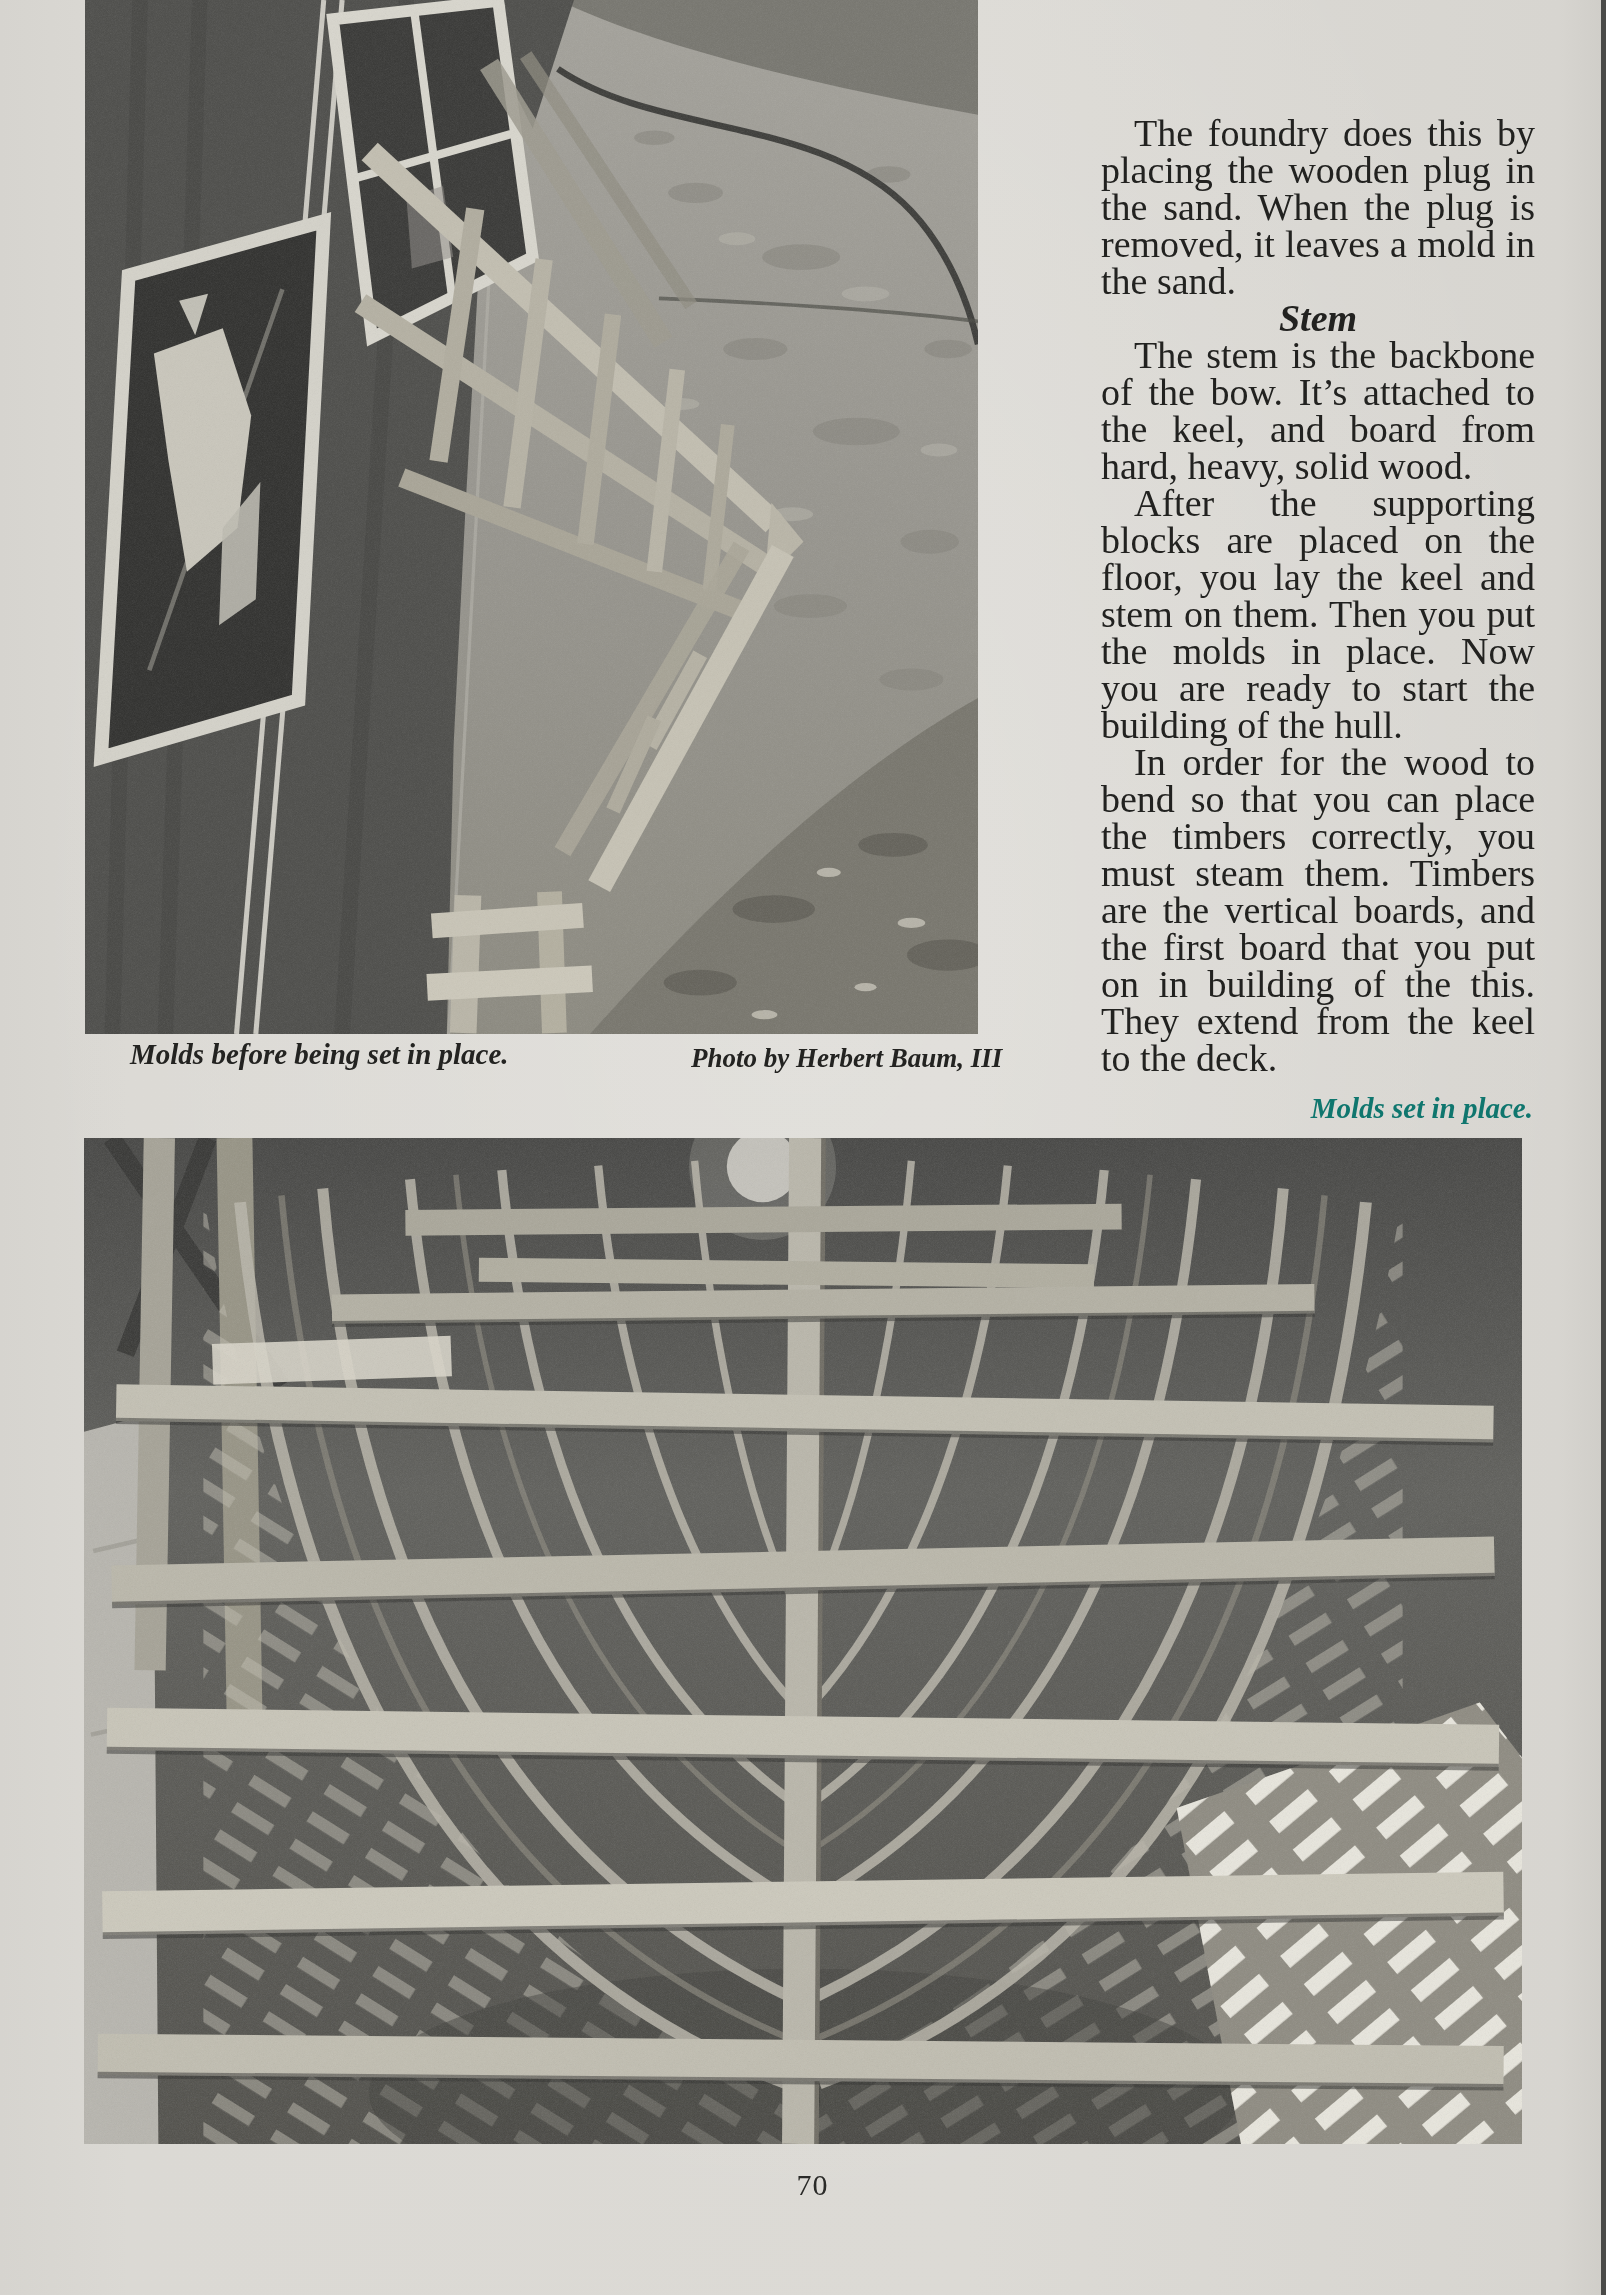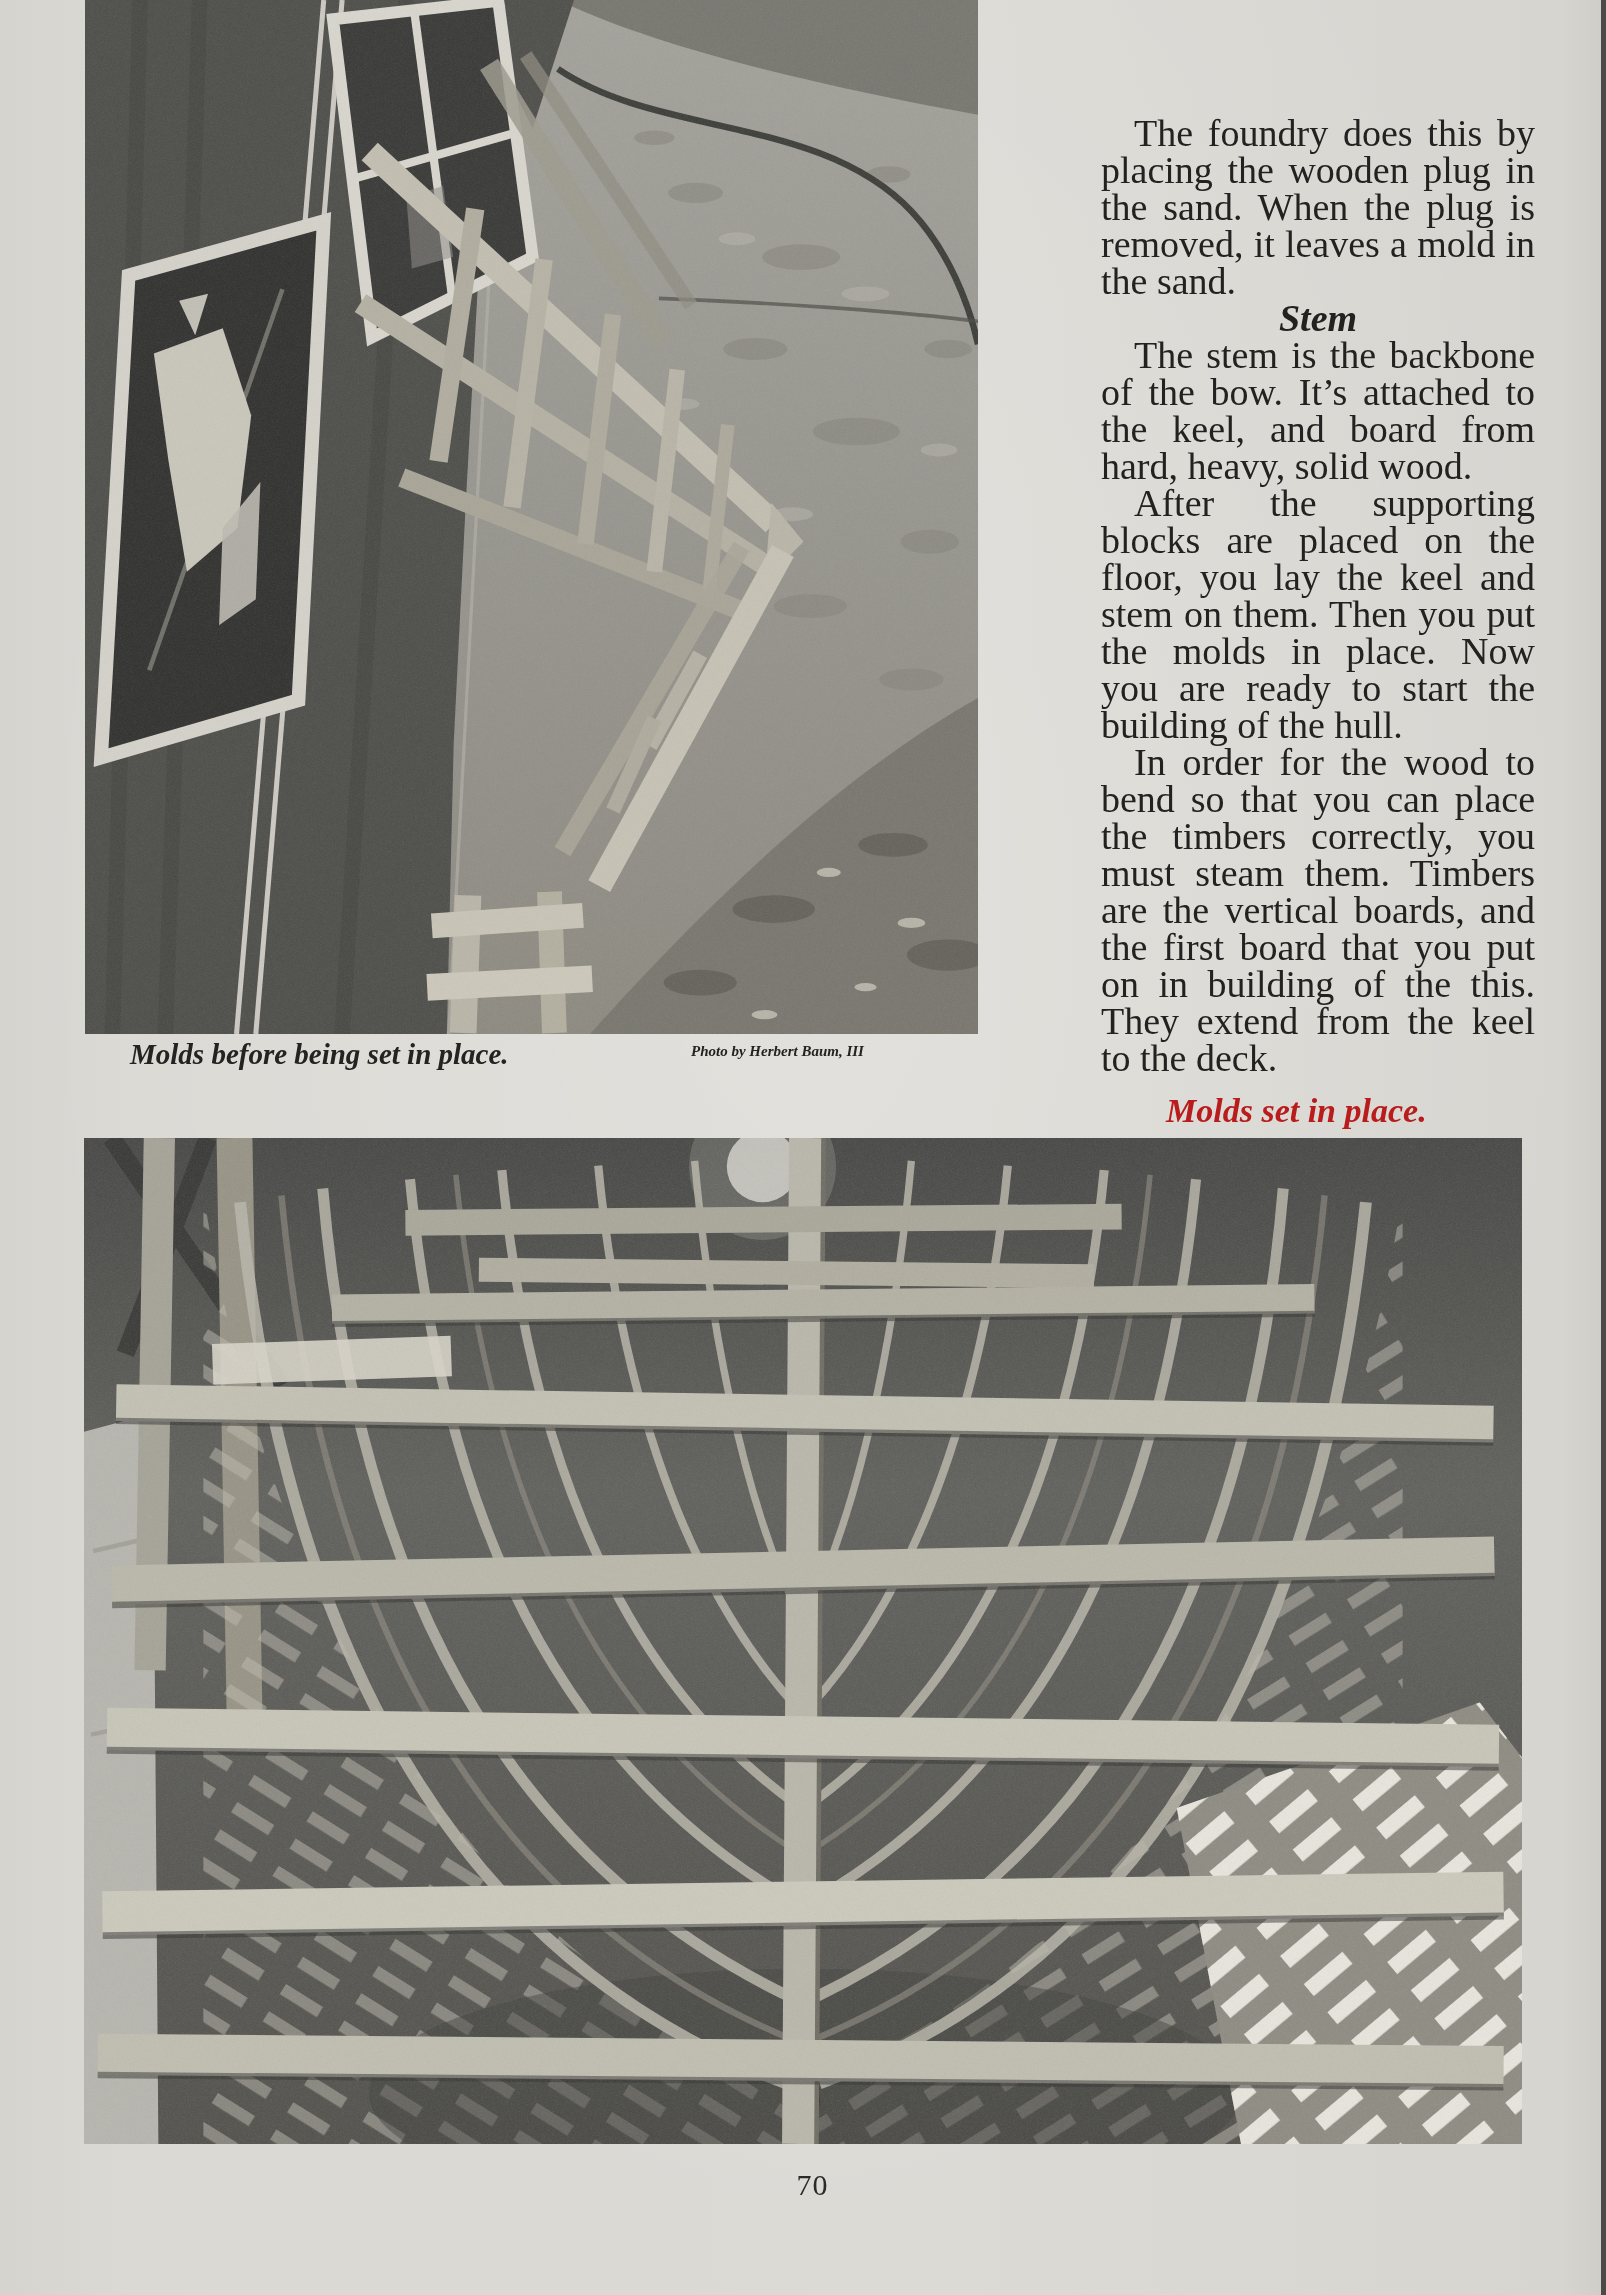--- a/index.html
+++ b/index.html
@@ -34,25 +34,25 @@
   .article .heading{
     text-align:center;font-weight:bold;font-style:italic;text-indent:0;
   }
 
   .caption-left{
     position:absolute;left:130px;top:1038px;width:505px;
     font-size:29px;font-weight:bold;font-style:italic;color:#232321;
   }
   .credit{
     position:absolute;left:691px;top:1043px;width:321px;
-    font-size:15px;font-weight:bold;font-style:italic;color:#232321;
+    font-size:27px;font-weight:bold;font-style:italic;color:#232321;
   }
   .caption-right{
-    position:absolute;left:1166px;top:1092px;width:367px;text-align:left;
-    font-size:34px;font-weight:bold;font-style:italic;color:#b91c1c;
+    position:absolute;left:1166px;top:1092px;width:367px;text-align:right;
+    font-size:29px;font-weight:bold;font-style:italic;color:#0f766e;
   }
   .page-number{
     position:absolute;left:0;top:2168px;width:1625px;text-align:center;
     font-size:30px;color:#2a2a28;letter-spacing:0.9px;
   }
 </style>
 </head>
 <body>
 
 <div class="paper"></div>

